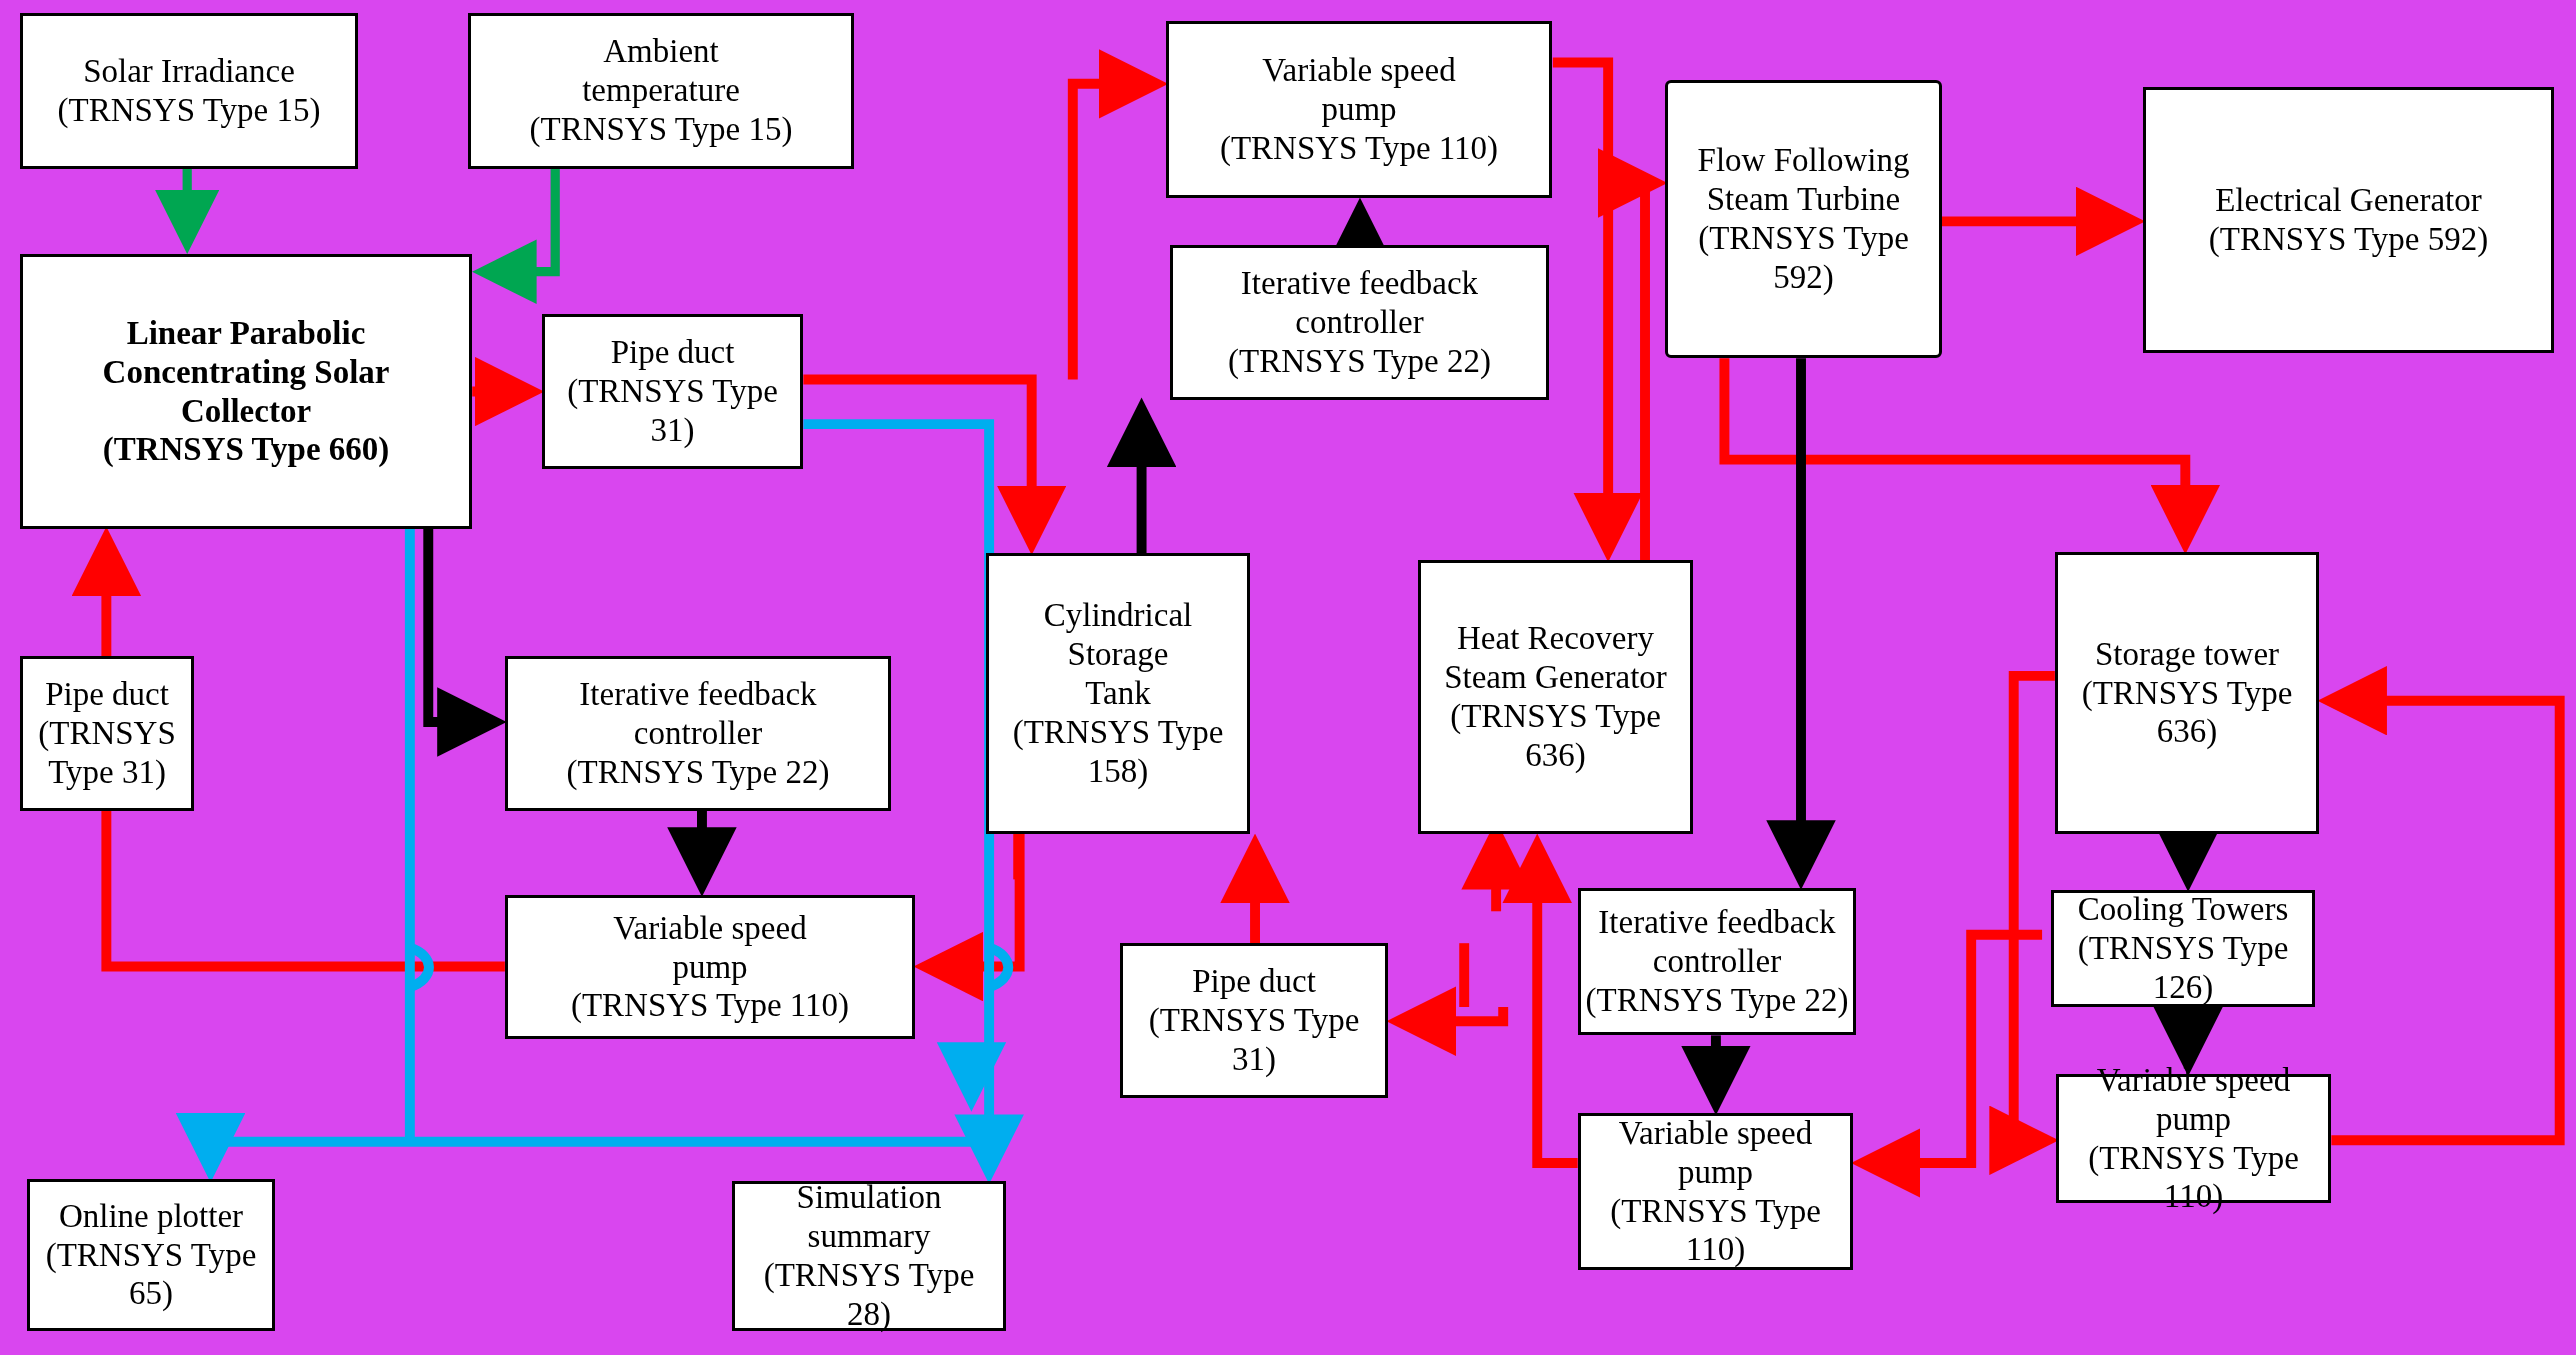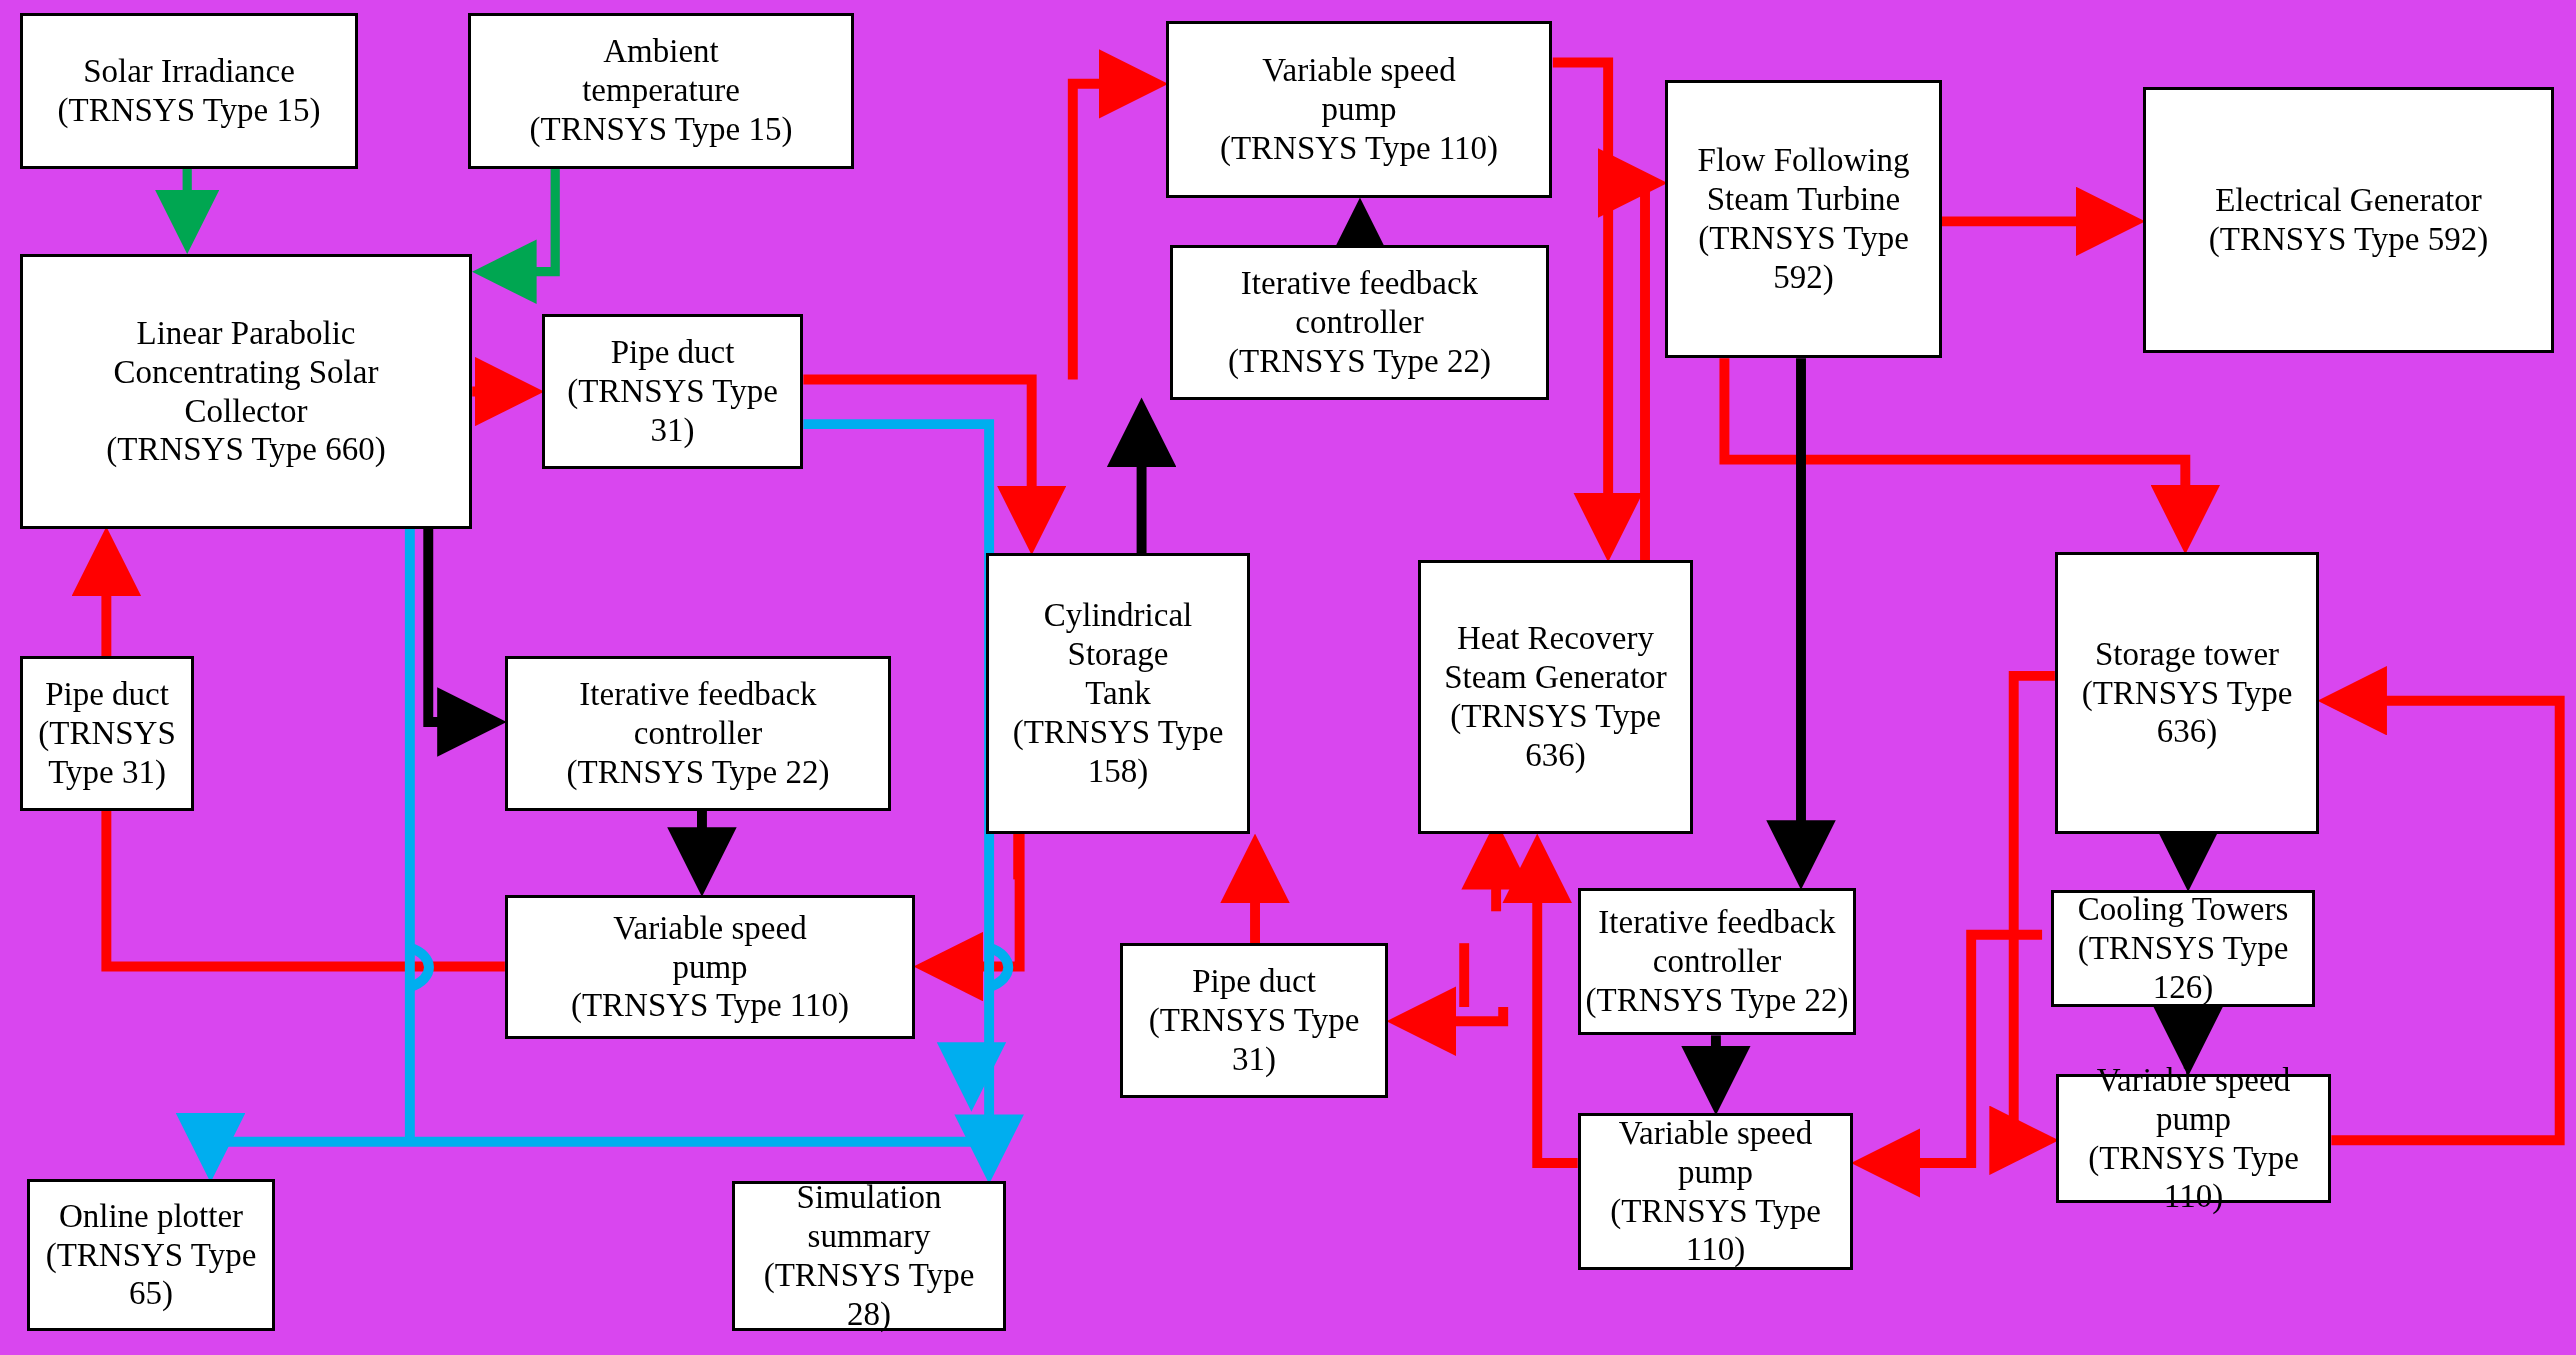--- a/index.html
+++ b/index.html
@@ -94,21 +94,21 @@
   </svg>
 
   <div class="node f46" style="left:20px;top:12.8px;width:338px;height:156px;">
     <span class="lbl"><span>Solar Irradiance</span><br><span>(TRNSYS Type 15)</span></span>
   </div>
 
   <div class="node f46" style="left:468px;top:12.8px;width:386px;height:156px;">
     <span class="lbl"><span>Ambient</span><br><span>temperature</span><br><span>(TRNSYS Type 15)</span></span>
   </div>
 
-  <div class="node f46" style="left:20px;top:254px;width:452px;height:275px;">
+  <div class="node f46" style="left:20px;top:254px;width:452px;height:275px;font-weight:bold;">
     <span class="lbl"><span>Linear Parabolic</span><br><span>Concentrating Solar</span><br><span>Collector</span><br><span>(TRNSYS Type 660)</span></span>
   </div>
 
   <div class="node f46" style="left:542px;top:314px;width:261px;height:155px;">
     <span class="lbl"><span>Pipe duct</span><br><span>(TRNSYS Type 31)</span></span>
   </div>
 
   <div class="node f46" style="left:20px;top:656px;width:174px;height:155px;">
     <span class="lbl"><span>Pipe duct</span><br><span>(TRNSYS Type 31)</span></span>
   </div>
@@ -134,21 +134,21 @@
   </div>
 
   <div class="node f46" style="left:1418px;top:560px;width:275px;height:274px;">
     <span class="lbl"><span>Heat Recovery</span><br><span>Steam Generator</span><br><span>(TRNSYS Type 636)</span></span>
   </div>
 
   <div class="node f46" style="left:1120px;top:943px;width:268px;height:155px;">
     <span class="lbl"><span>Pipe duct</span><br><span>(TRNSYS Type 31)</span></span>
   </div>
 
-  <div class="node f46" style="left:1665px;top:80px;width:277px;height:278px;">
+  <div class="node f46" style="left:1665px;top:80px;width:277px;height:278px;border-radius:6px;">
     <span class="lbl"><span>Flow Following</span><br><span>Steam Turbine</span><br><span>(TRNSYS Type 592)</span></span>
   </div>
 
   <div class="node f46" style="left:2143px;top:87px;width:411px;height:266px;">
     <span class="lbl"><span>Electrical Generator</span><br><span>(TRNSYS Type 592)</span></span>
   </div>
 
   <div class="node f46" style="left:1578px;top:888px;width:278px;height:147px;">
     <span class="lbl"><span>Iterative feedback</span><br><span>controller</span><br><span>(TRNSYS Type 22)</span></span>
   </div>

